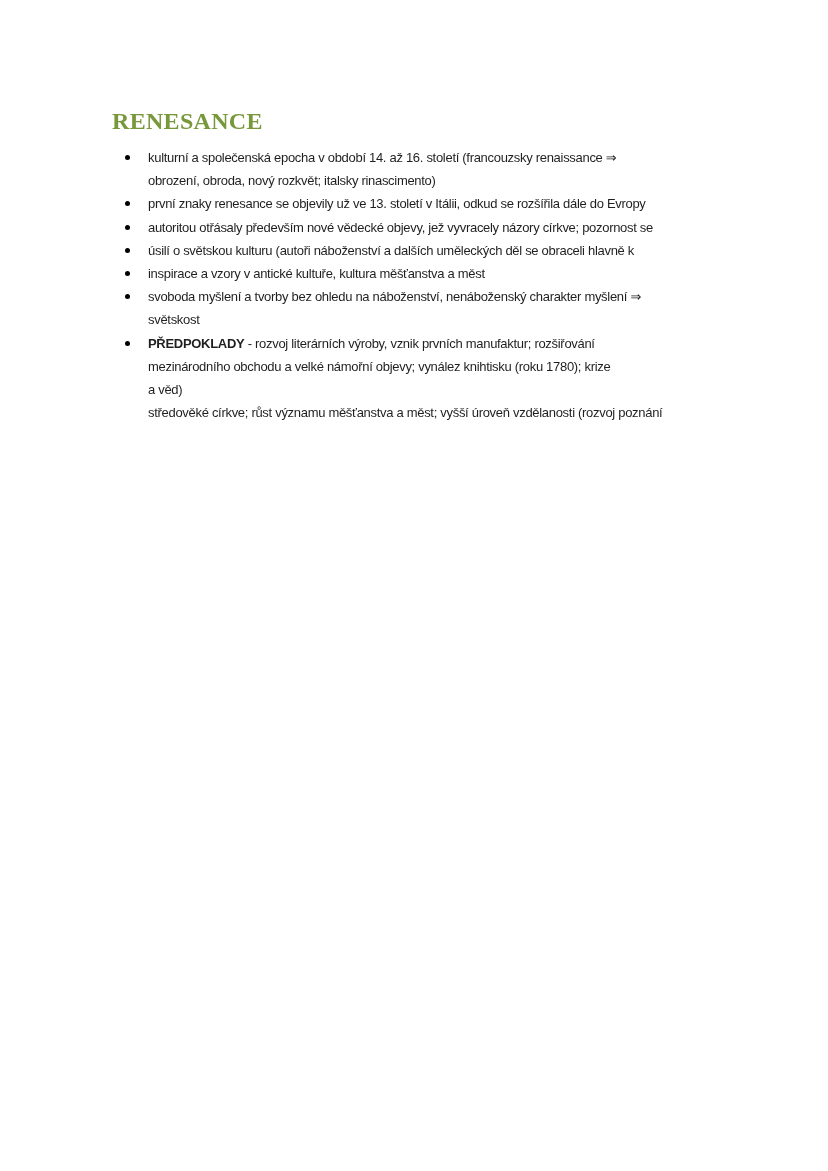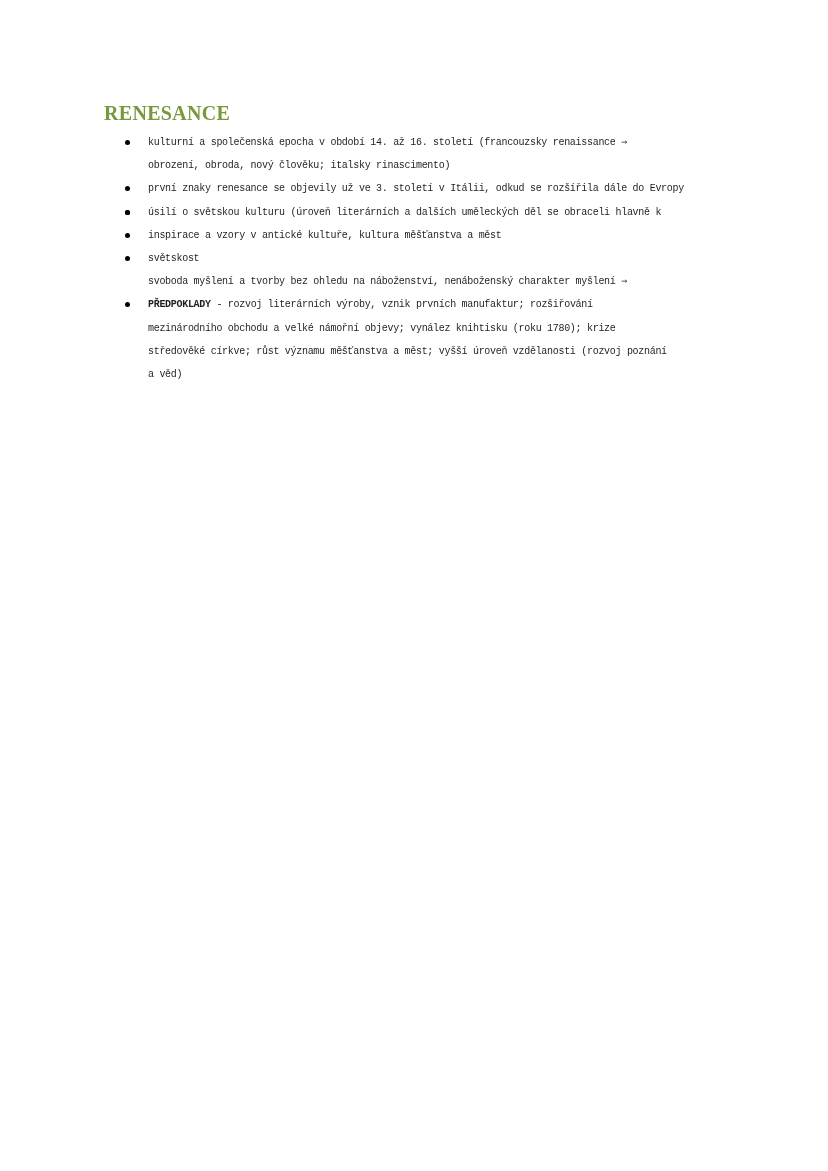--- a/index.html
+++ b/index.html
@@ -16,36 +16,35 @@
     font-family: "Liberation Sans", sans-serif;
     color: #1f1f1f;
   }
   .content {
     position: absolute;
     left: 100px;
     top: 97px;
     width: 690px;
   }
   .doc-title {
-    margin: 4px;
+    margin: 12px;
     font-family: "Liberation Serif", serif;
     font-weight: 700;
-    font-size: 20px;
+    font-size: 24px;
     line-height: 25px;
     letter-spacing: 0.3px;
     color: #78983C;
   }
   ul.bullets {
     list-style: none;
     margin: 5px 0 0 0;
     padding: 0;
-    font-size: 10px;
+    font-size: 13px;
     line-height: 23.2px;
     letter-spacing: -0.3px;
-    font-family: Liberation Mono, monospace;
   }
   ul.bullets li {
     position: relative;
     padding-left: 48px;
   }
   .dot {
     position: absolute;
     left: 25px;
     top: 9px;
     width: 5px;
@@ -64,57 +63,58 @@
 <body>
 
 <div class="page" style="color: rgb(31, 31, 31); background: rgb(255, 255, 255);">
   <div class="content">
     <h1 class="doc-title" style="color: rgb(120, 152, 60);">RENESANCE</h1>
     <ul class="bullets" id="bullet-list">
         <li>
           <span class="dot"></span>
           <div>
             <div class="line">kulturní a společenská epocha v období 14. až 16. století (francouzsky renaissance ⇒</div>
-            <div class="line">obrození, obroda, nový člověku; italsky rinascimento)</div>
+            <div class="line">obrození, obroda, nový rozkvět; italsky rinascimento)</div>
           </div>
         </li>
         <li>
           <span class="dot"></span>
           <div>
-            <div class="line">první znaky renesance se objevily už ve 3. století v Itálii, odkud se rozšířila dále do Evropy</div>
+            <div class="line">první znaky renesance se objevily už ve 13. století v Itálii, odkud se rozšířila dále do Evropy</div>
           </div>
         </li>
         <li>
           <span class="dot"></span>
           <div>
+            <div class="line">autoritou otřásaly především nové vědecké objevy, jež vyvracely názory církve; pozornost se</div>
           </div>
         </li>
         <li>
           <span class="dot"></span>
           <div>
-            <div class="line">úsilí o světskou kulturu (úroveň literárních a dalších uměleckých děl se obraceli hlavně k</div>
+            <div class="line">úsilí o světskou kulturu (autoři náboženství a dalších uměleckých děl se obraceli hlavně k</div>
           </div>
         </li>
         <li>
           <span class="dot"></span>
           <div>
             <div class="line">inspirace a vzory v antické kultuře, kultura měšťanstva a měst</div>
           </div>
         </li>
         <li>
           <span class="dot"></span>
           <div>
+            <div class="line">svoboda myšlení a tvorby bez ohledu na náboženství, nenáboženský charakter myšlení ⇒</div>
             <div class="line">světskost</div>
-            <div class="line">svoboda myšlení a tvorby bez ohledu na náboženství, nenáboženský charakter myšlení ⇒</div>
           </div>
         </li>
         <li>
           <span class="dot"></span>
           <div>
             <div class="line"><strong>PŘEDPOKLADY</strong><span> - rozvoj literárních výroby, vznik prvních manufaktur; rozšiřování</span></div>
             <div class="line">mezinárodního obchodu a velké námořní objevy; vynález knihtisku (roku 1780); krize</div>
+            <div class="line">a věd)</div>
             <div class="line">středověké církve; růst významu měšťanstva a měst; vyšší úroveň vzdělanosti (rozvoj poznání</div>
-            <div class="line">a věd)</div>
           </div>
         </li>
       </ul>
   </div>
 </div>
 
 </body></html>

